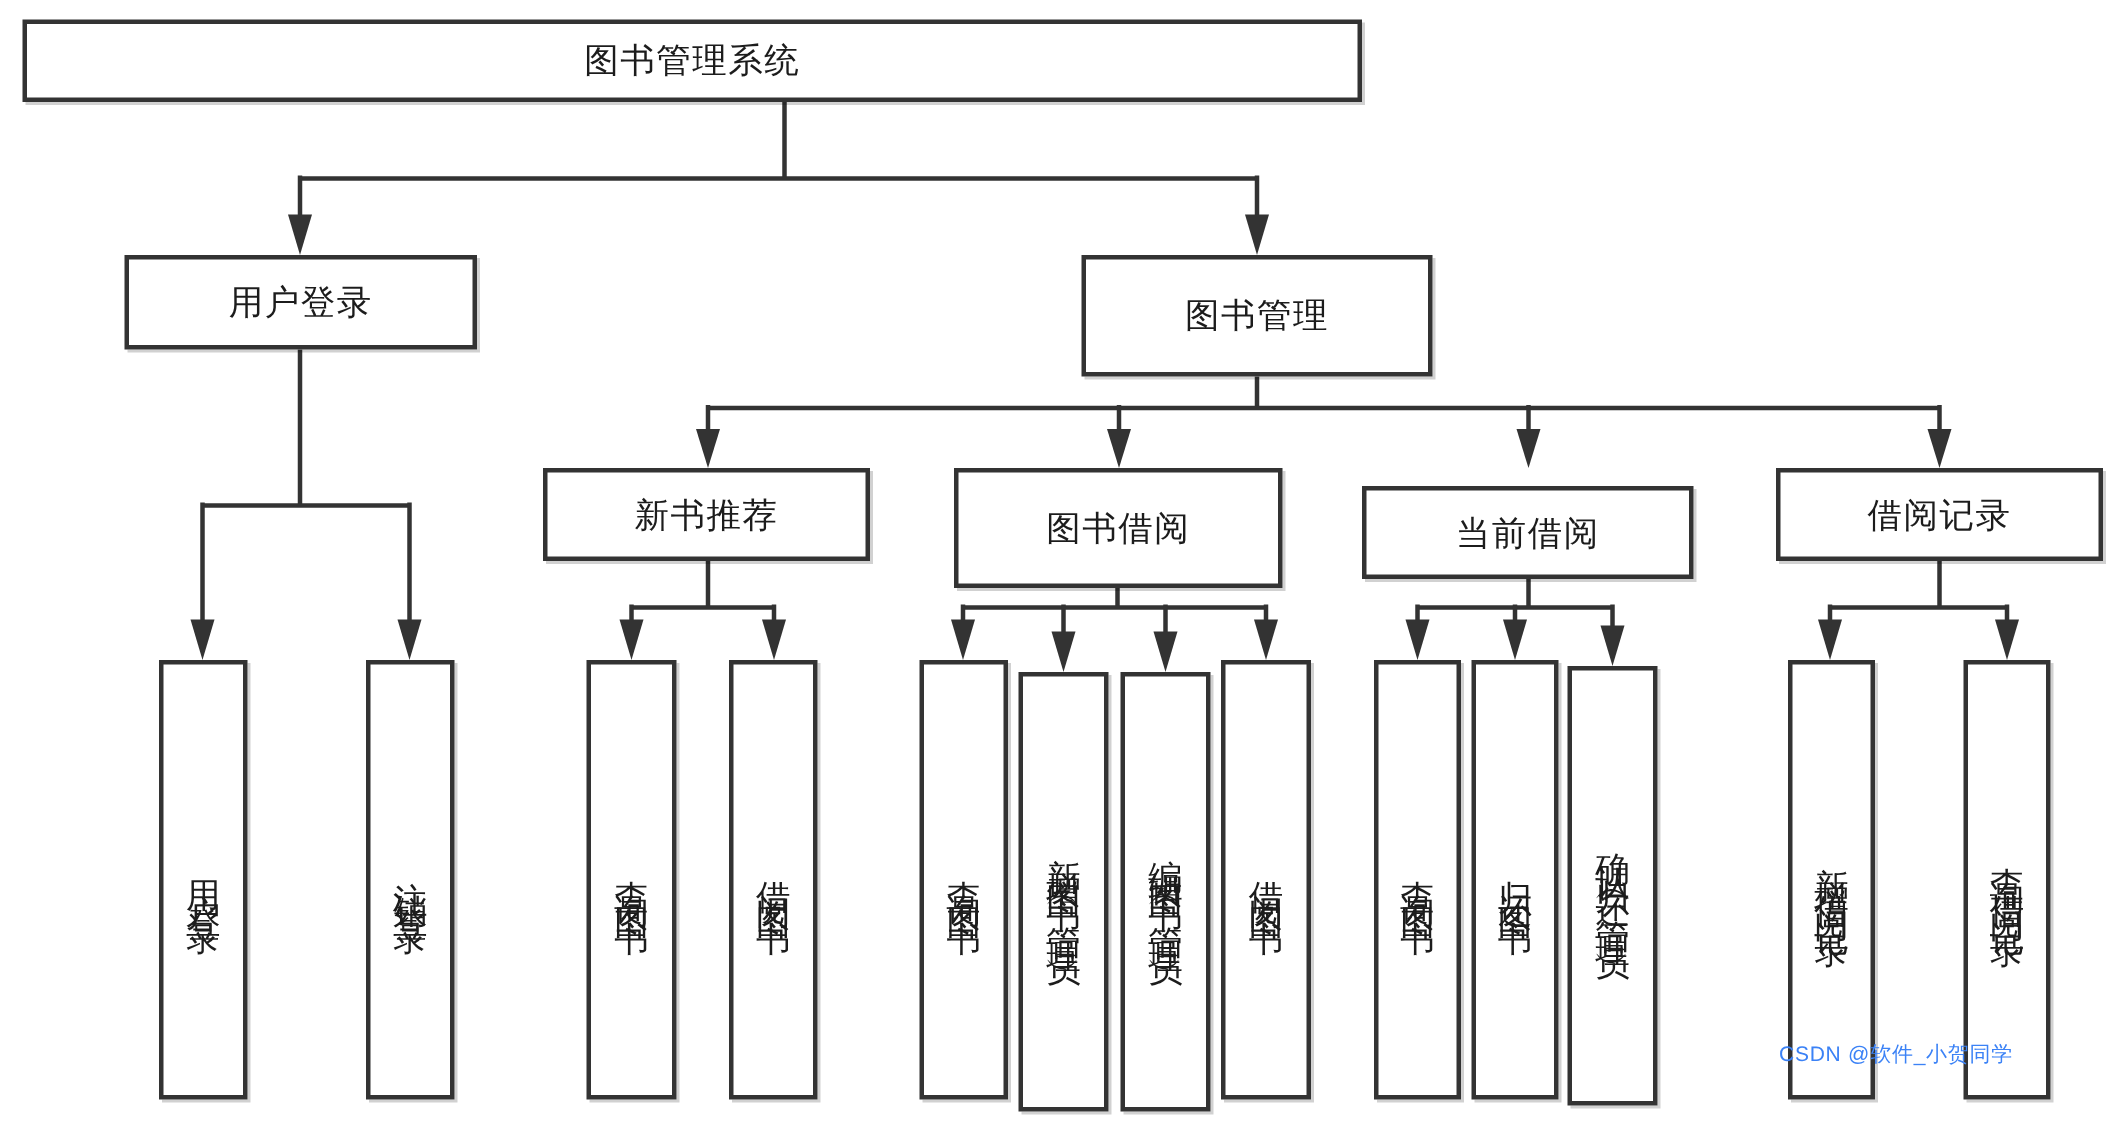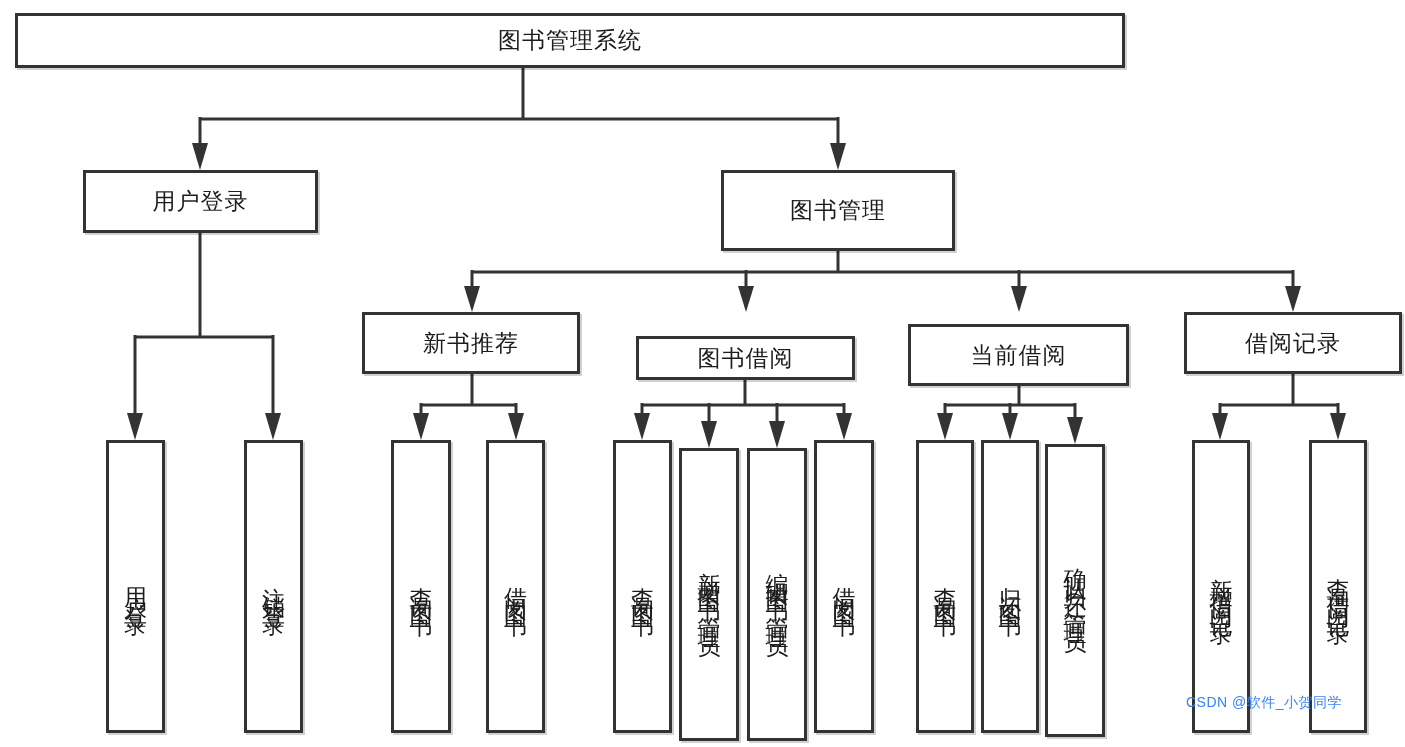--- a/index.html
+++ b/index.html
@@ -124,27 +124,27 @@
     <polygon points="1067,417 1083,417 1075,444"></polygon>
 
     <line x1="1293" y1="373" x2="1293" y2="405"></line>
     <line x1="1219" y1="405" x2="1339" y2="405"></line>
     <line x1="1220" y1="403" x2="1220" y2="416"></line>
     <polygon points="1212,413 1228,413 1220,440"></polygon>
     <line x1="1338" y1="403" x2="1338" y2="416"></line>
     <polygon points="1330,413 1346,413 1338,440"></polygon>
   </svg>
 
-  <div class="hbox" style="left:15px; top:13px; width:1110px; height:55px;">图书管理系统</div>
+  <div class="hbox" style="left:15px; top:13px; width:893px; height:55px;">图书管理系统</div>
 
   <div class="hbox" style="left:83px; top:170px; width:235px; height:63px;">用户登录</div>
   <div class="hbox" style="left:721px; top:170px; width:234px; height:81px;">图书管理</div>
 
   <div class="hbox" style="left:362px; top:312px; width:218px; height:62px;">新书推荐</div>
-  <div class="hbox" style="left:636px; top:312px; width:219px; height:44px;margin-top:24px;">图书借阅</div>
+  <div class="hbox" style="left:636px; top:312px; width:219px; height:80px;">图书借阅</div>
   <div class="hbox" style="left:908px; top:324px; width:221px; height:62px;">当前借阅</div>
   <div class="hbox" style="left:1184px; top:312px; width:218px; height:62px;">借阅记录</div>
 
   <div class="vbox" style="left:106px; top:440px; width:59px; height:293px;">
     <span class="vtext">用户登录</span>
   </div>
   <div class="vbox" style="left:244px; top:440px; width:59px; height:293px;">
     <span class="vtext">注销登录</span>
   </div>
 

